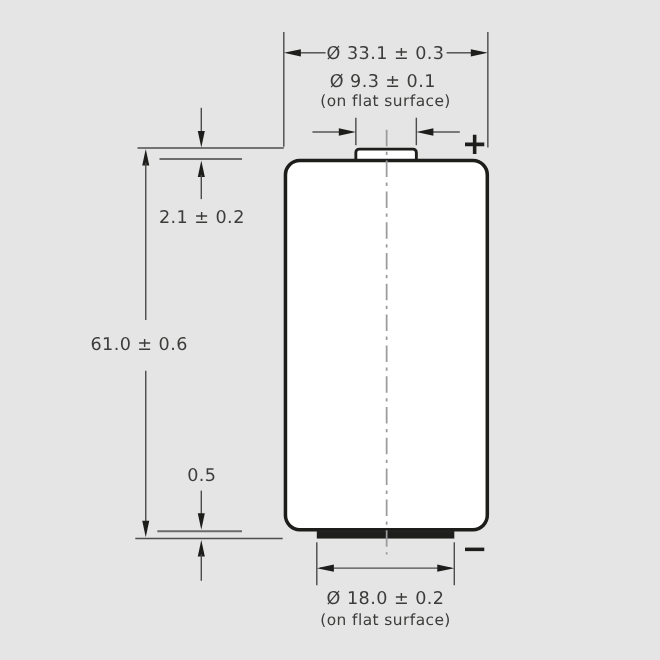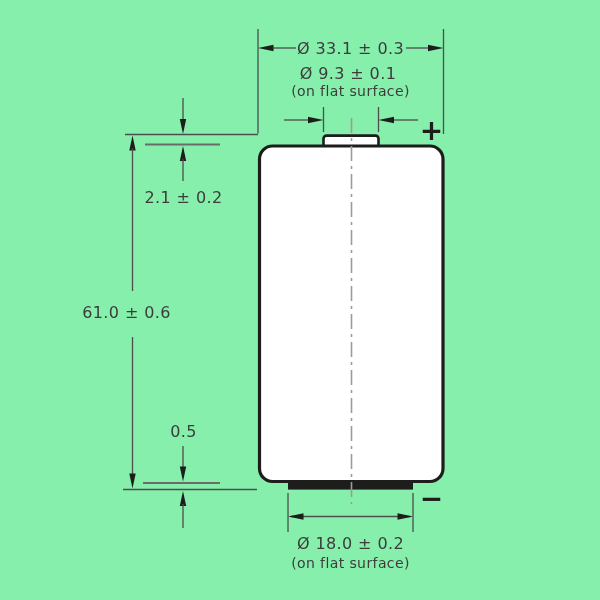--- a/index.html
+++ b/index.html
@@ -4,21 +4,21 @@
 <style>
   html, body {
     margin: 0;
     padding: 0;
     background: #ffffff;
   }
   .canvas {
     position: relative;
     width: 600px;
     height: 600px;
-    background: #86efac;
+    background: #e5e5e5;
     font-family: "DejaVu Sans", sans-serif;
   }
   svg text {
     fill: #3c3c3b;
     font-family: "DejaVu Sans", sans-serif;
     letter-spacing: 0.4px;
   }
   .dim-text  { font-size: 16px; }
   .note-text { font-size: 14px; }
   .pol-text  { font-size: 28px; font-weight: bold; fill: #1d1d1b; letter-spacing: 0; }

